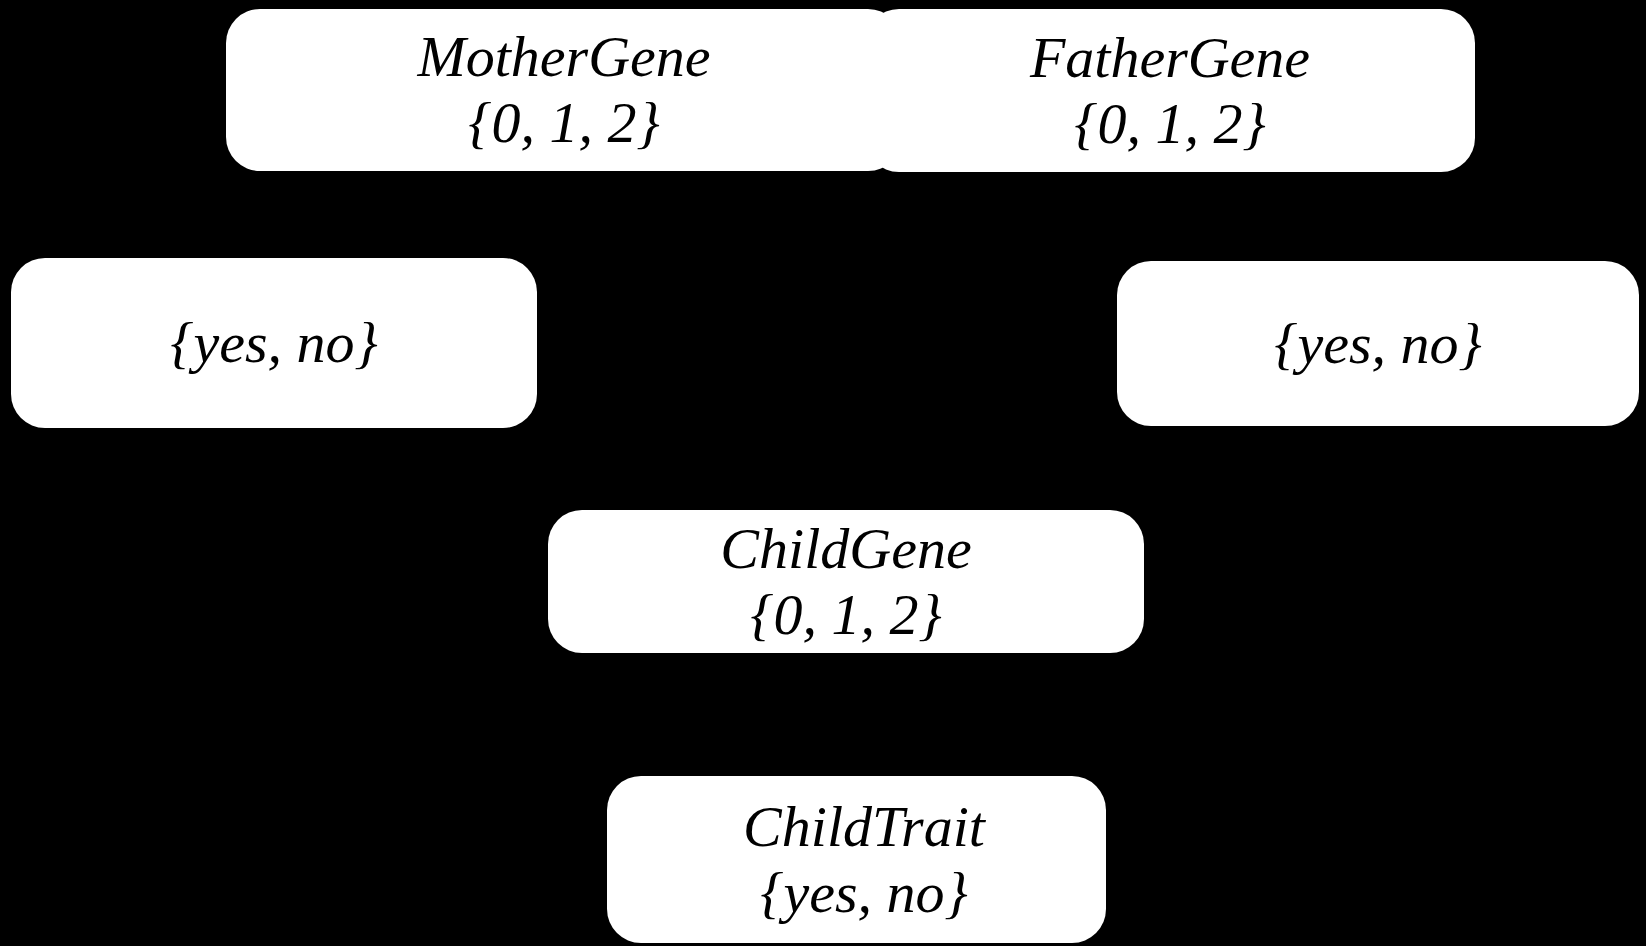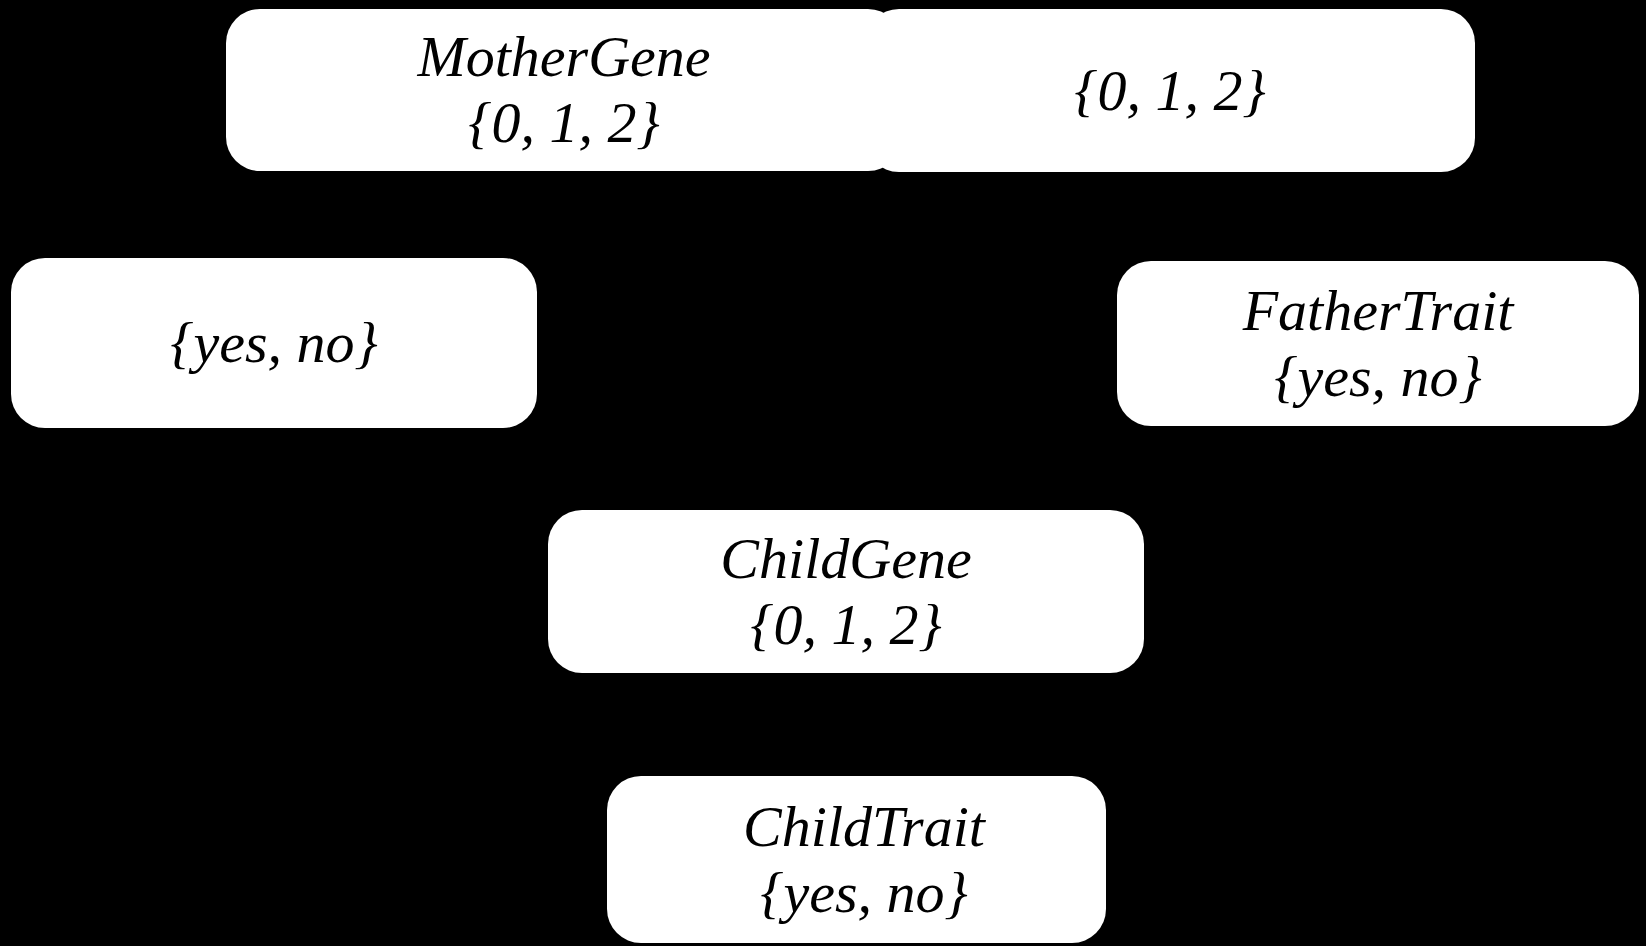--- a/index.html
+++ b/index.html
@@ -30,43 +30,43 @@
     line-height: 1.13;
   }
   .node-label, .node-values {
     white-space: nowrap;
   }
   
   .pos-mother-gene  { left: 226px;  top: 9px;   width: 676px; height: 162px; }
   .pos-father-gene  { left: 865px;  top: 9px;   width: 610px; height: 163px; }
   .pos-mother-trait { left: 11px;   top: 258px; width: 526px; height: 170px; }
   .pos-father-trait { left: 1117px; top: 261px; width: 522px; height: 165px; }
-  .pos-child-gene   { left: 548px;  top: 510px; width: 596px; height: 163px; }
+  .pos-child-gene   { left: 548px;  top: 510px; width: 596px; height: 143px; }
   .pos-child-trait  { left: 607px;  top: 776px; width: 484px; height: 167px; padding-left: 15px; }
 </style>
 </head>
 <body>
 
 <div class="canvas">
 
   <div class="node pos-mother-gene">
     <div class="node-label">MotherGene</div>
     <div class="node-values">{0, 1, 2}</div>
   </div>
 
   <div class="node pos-father-gene">
+    <div class="node-label">FatherGene</div>
     <div class="node-values">{0, 1, 2}</div>
   </div>
 
   <div class="node pos-mother-trait">
     <div class="node-values">{yes, no}</div>
   </div>
 
   <div class="node pos-father-trait">
-    <div class="node-label">FatherTrait</div>
     <div class="node-values">{yes, no}</div>
   </div>
 
   <div class="node pos-child-gene">
     <div class="node-label">ChildGene</div>
     <div class="node-values">{0, 1, 2}</div>
   </div>
 
   <div class="node pos-child-trait">
     <div class="node-label">ChildTrait</div>

